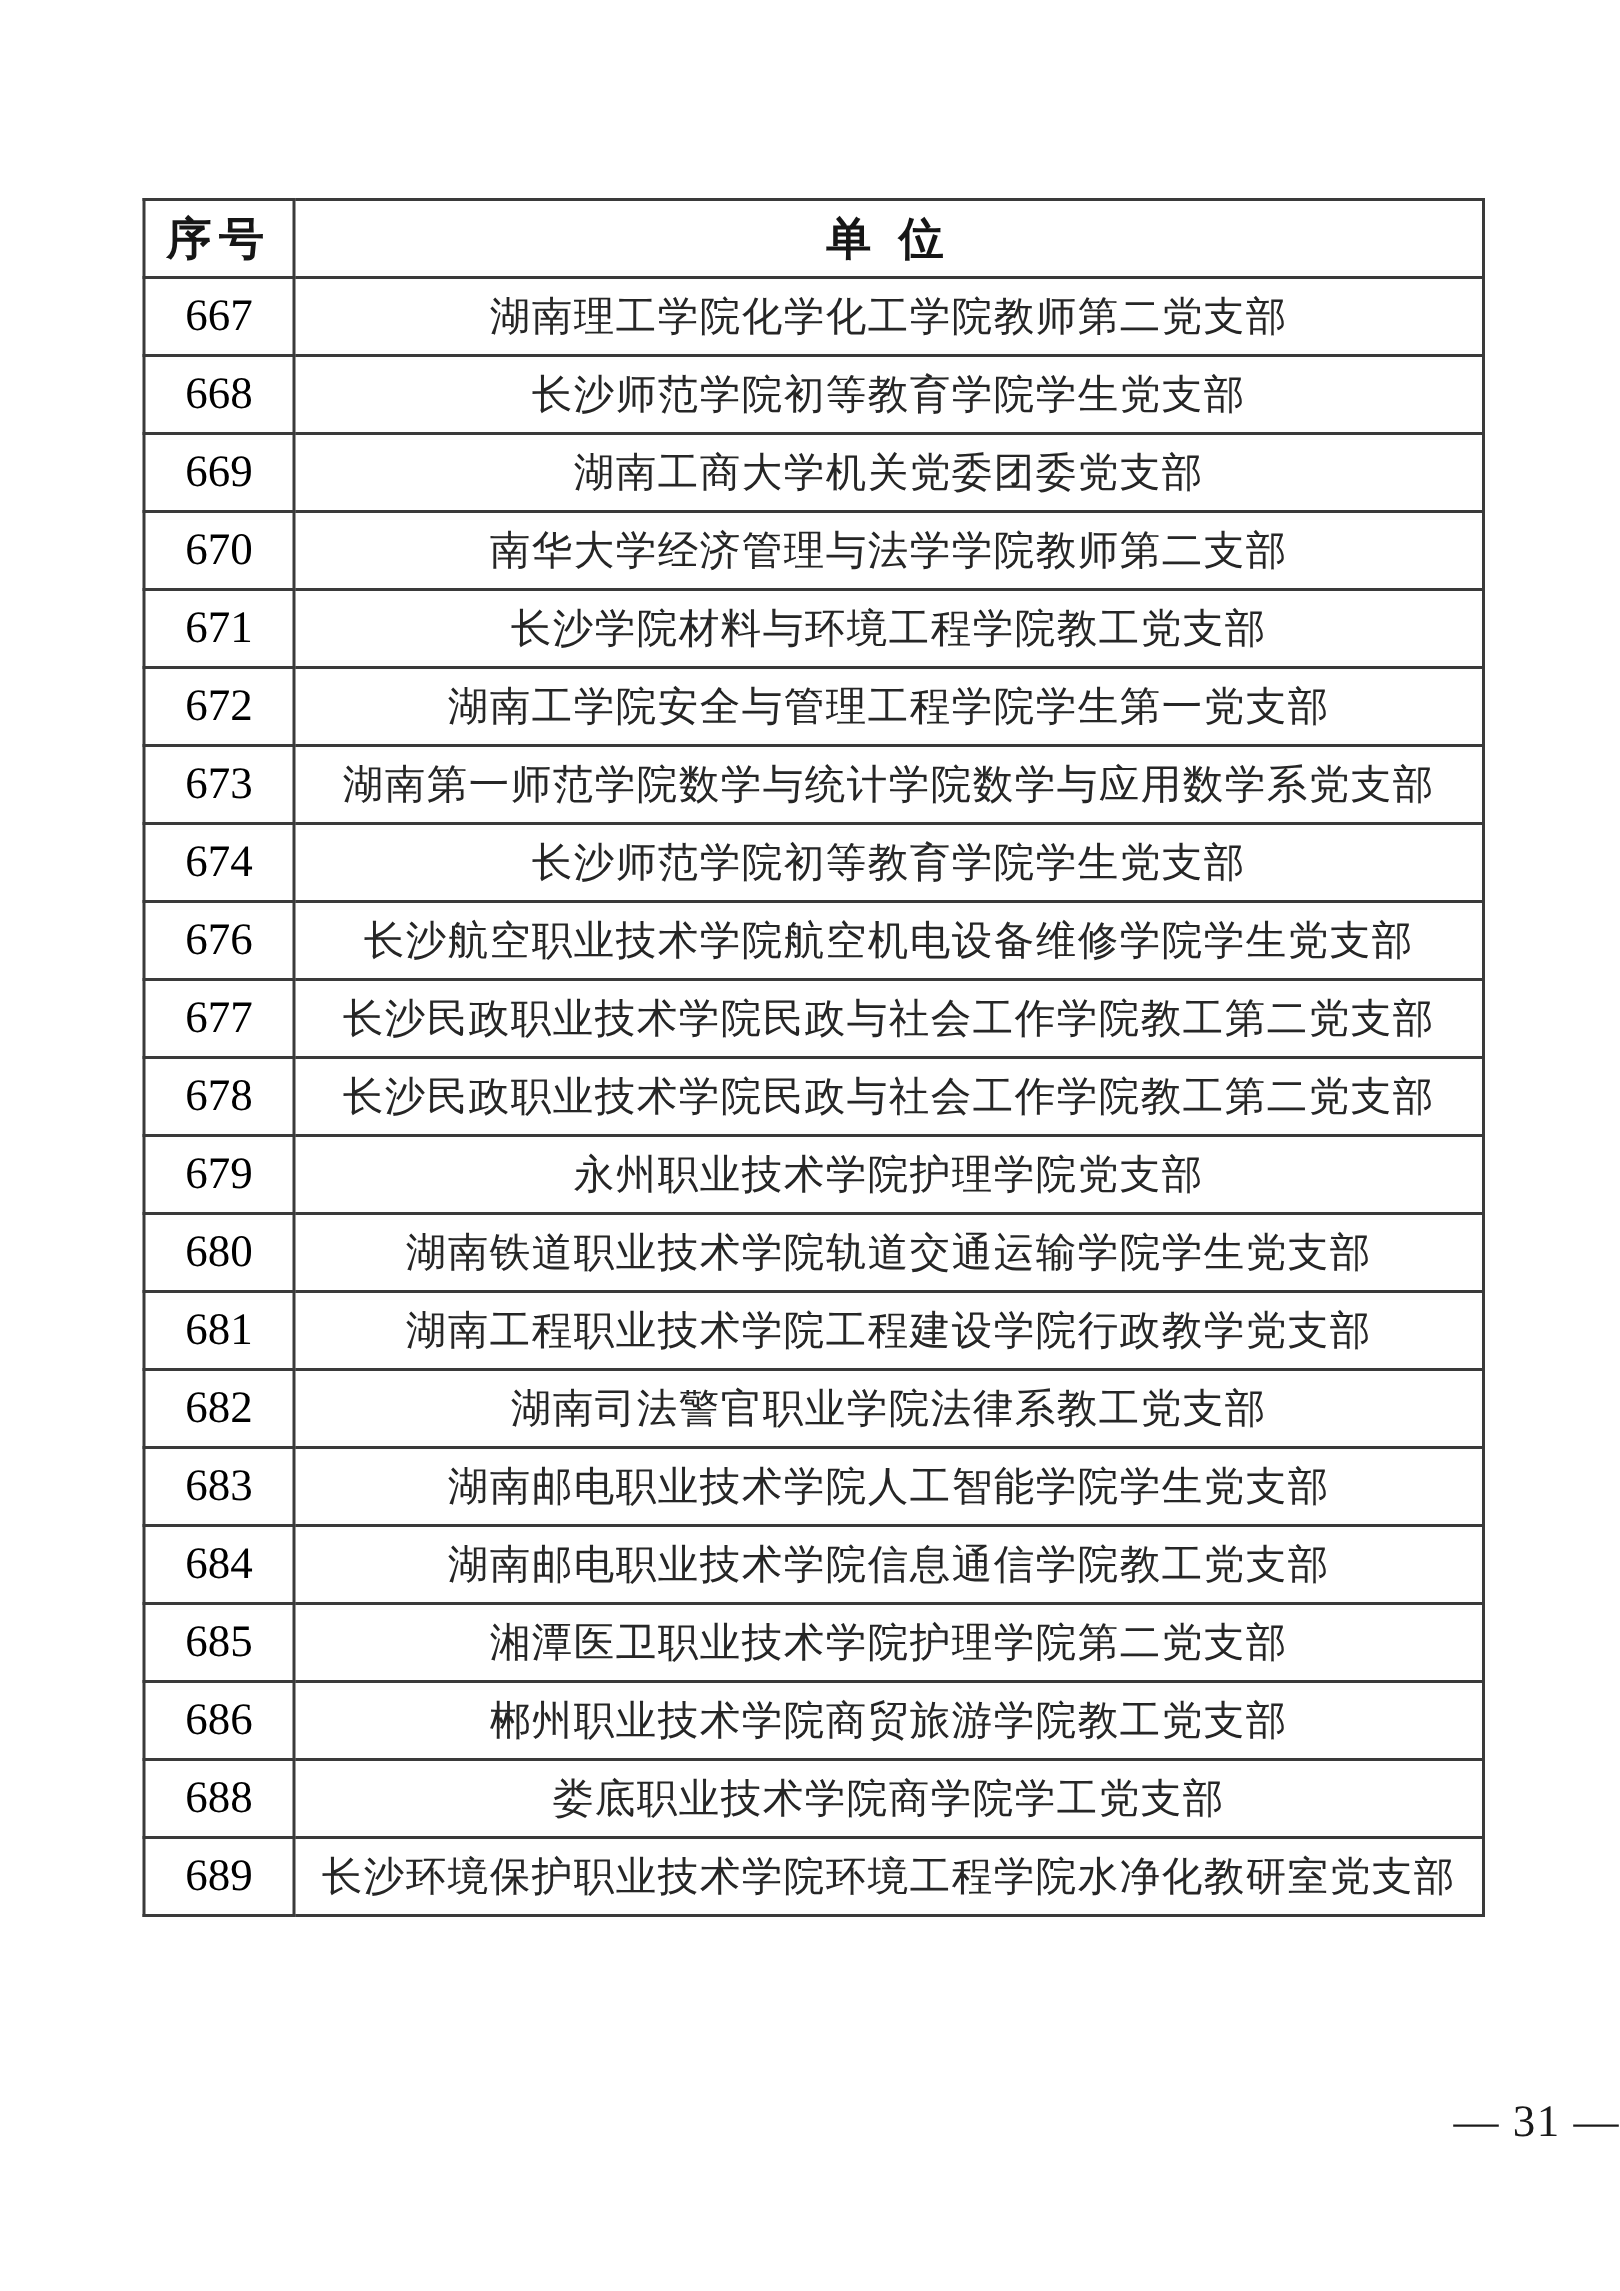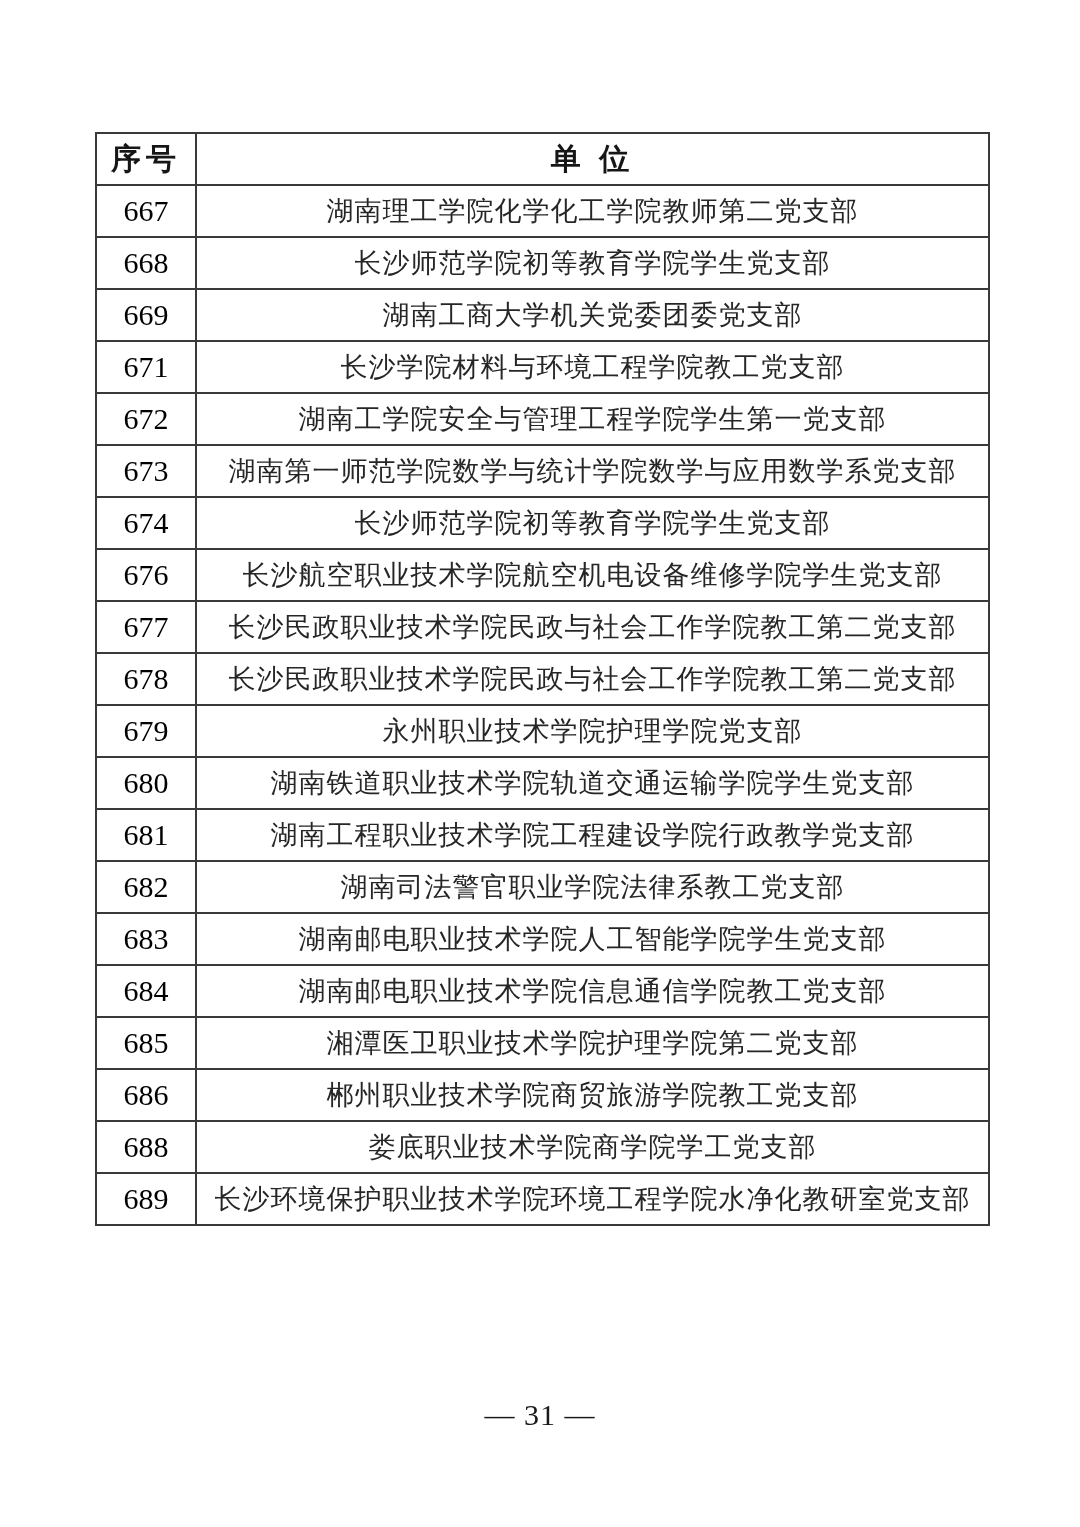--- a/index.html
+++ b/index.html
@@ -55,21 +55,21 @@
   td.cell-unit {
     font-size: 27px;
     letter-spacing: 1px;
     color: #262626;
   }
   .page-footer {
     position: absolute;
     top: 1398px;
     left: 0;
     width: 1080px;
-    text-align: center;
+    text-align: right;
     font-size: 30px;
     letter-spacing: 1px;
     color: #1a1a1a;
     font-family: "Liberation Serif", serif;
   }
 </style>
 </head>
 <body>
 
 <div class="page">
@@ -90,20 +90,24 @@
           <td class="cell-no">667</td>
           <td class="cell-unit">湖南理工学院化学化工学院教师第二党支部</td>
         </tr>
         <tr>
           <td class="cell-no">668</td>
           <td class="cell-unit">长沙师范学院初等教育学院学生党支部</td>
         </tr>
         <tr>
           <td class="cell-no">669</td>
           <td class="cell-unit">湖南工商大学机关党委团委党支部</td>
+        </tr>
+        <tr>
+          <td class="cell-no">670</td>
+          <td class="cell-unit">南华大学经济管理与法学学院教师第二支部</td>
         </tr>
         <tr>
           <td class="cell-no">671</td>
           <td class="cell-unit">长沙学院材料与环境工程学院教工党支部</td>
         </tr>
         <tr>
           <td class="cell-no">672</td>
           <td class="cell-unit">湖南工学院安全与管理工程学院学生第一党支部</td>
         </tr>
         <tr>

